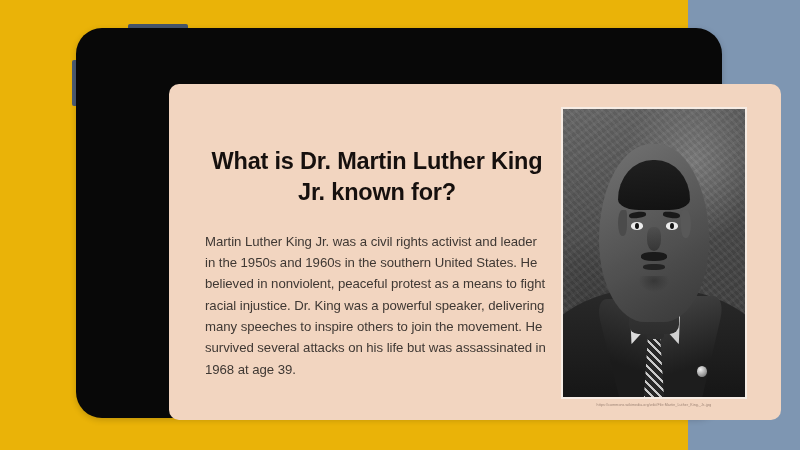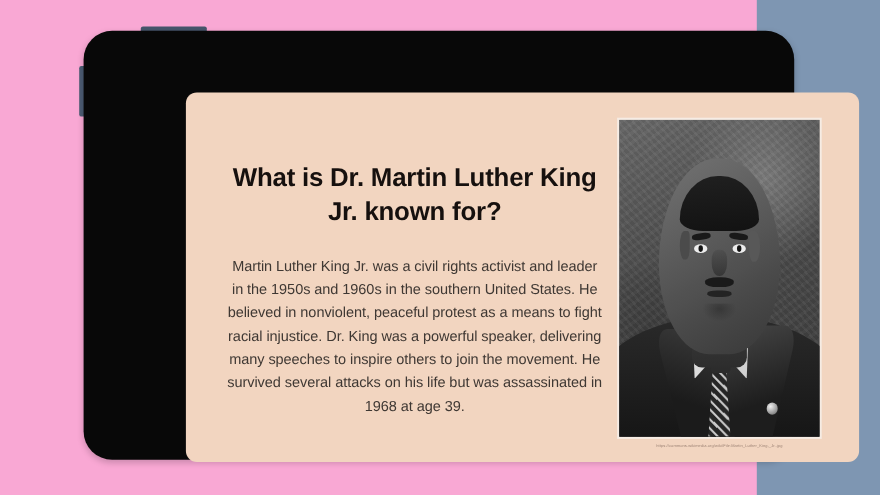--- a/index.html
+++ b/index.html
@@ -11,21 +11,21 @@
     height: 450px;
     overflow: hidden;
     background: #7e96b2;
     font-family: "Liberation Sans", sans-serif;
   }
 
   .scene {
     position: relative;
     width: 688px;
     height: 450px;
-    background: #f9a8d4;
+    background: #eab308;
   }
 
   
   .tablet {
     position: absolute;
     left: 76px;
     top: 28px;
     width: 646px;
     height: 390px;
     background: #080808;
@@ -91,21 +91,21 @@
     letter-spacing: -0.2px;
     padding: 0 6px;
   }
 
   .slide-body {
     margin: 0;
     margin-top: 22px;
     font-size: 13.2px;
     line-height: 1.62;
     color: #3f3833;
-    text-align: center;
+    text-align: left;
     letter-spacing: -0.05px;
   }
 
   
   .photo-wrap {
     position: absolute;
     left: 392px;
     top: 23px;
     width: 186px;
     height: 292px;

